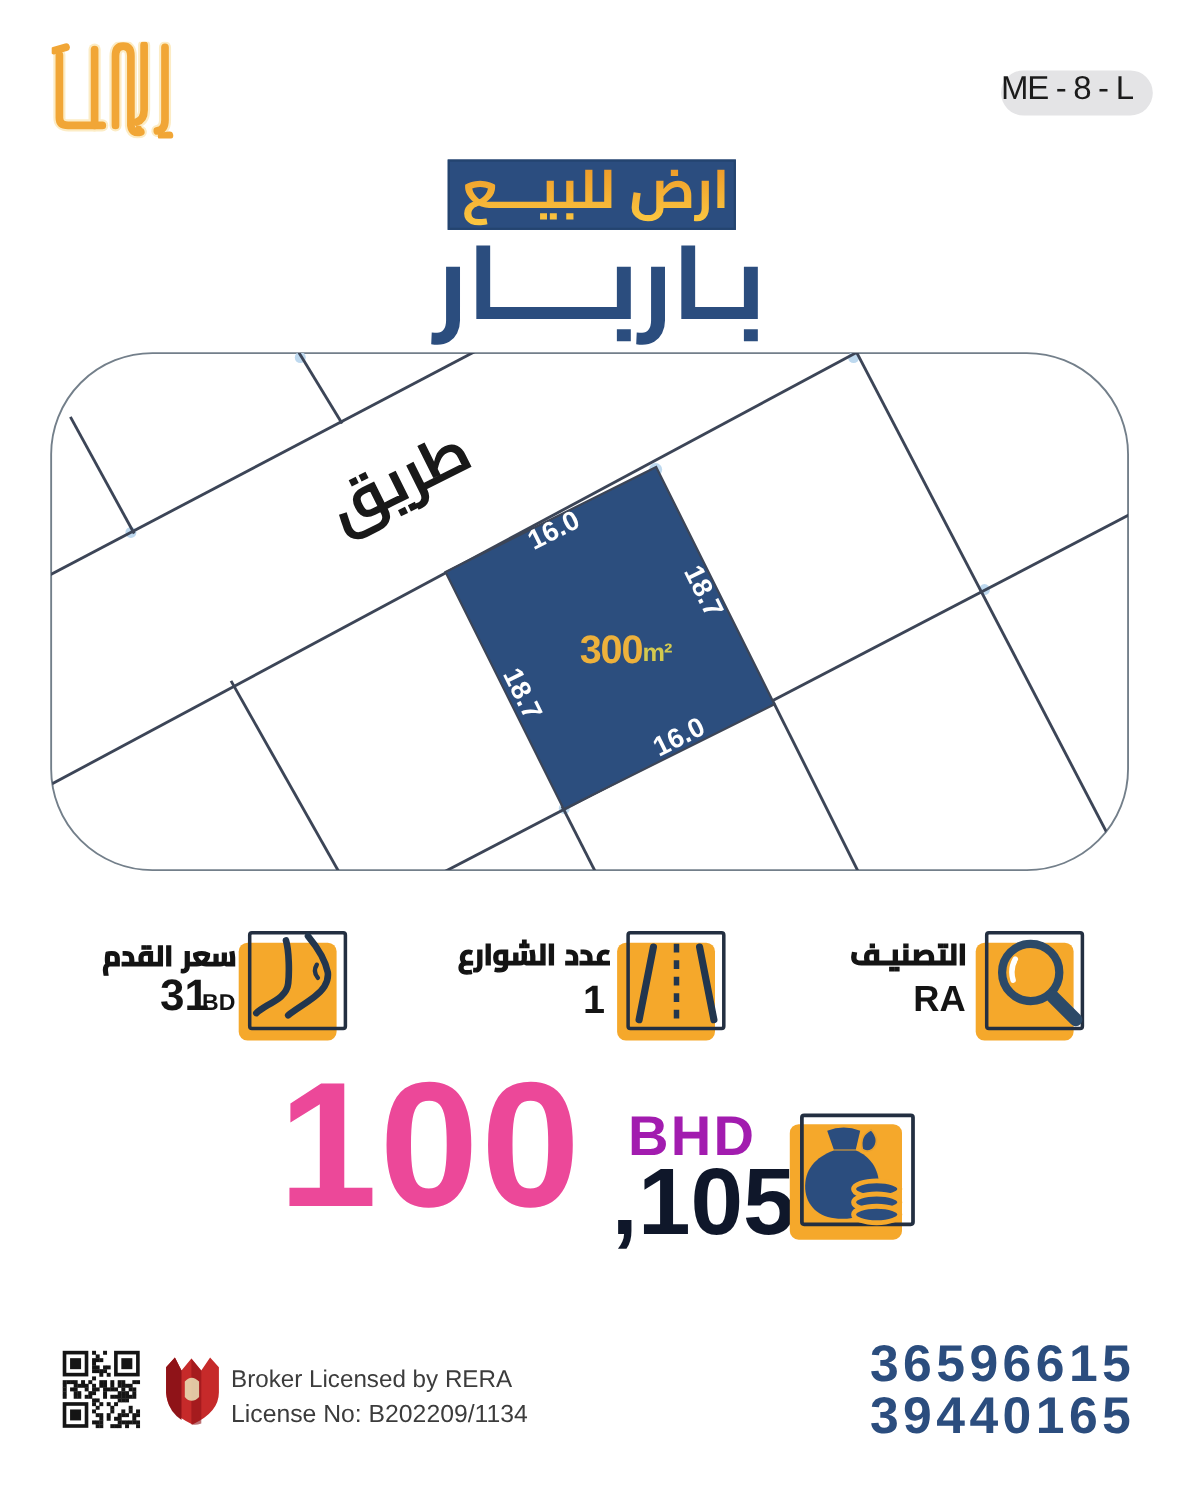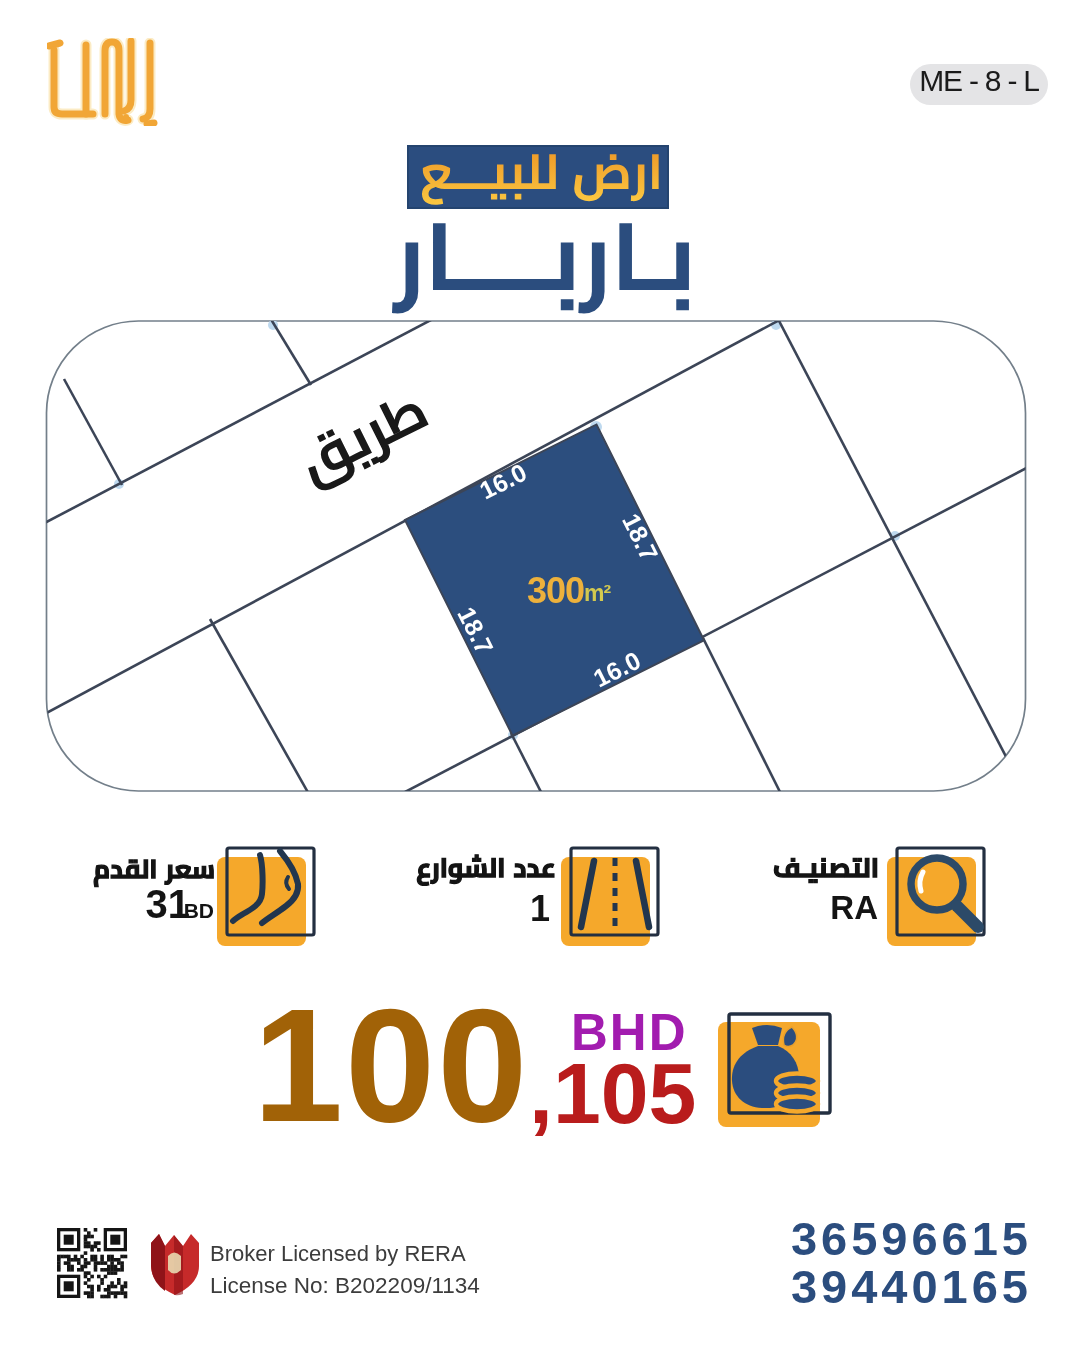--- a/index.html
+++ b/index.html
@@ -20,21 +20,21 @@
 <path d="M7 12 L7 69 Q7 76 15 76 L46 76"></path>
 <path d="M39 7 L39 76"></path>
 <path d="M58 76 L58 13 Q58 4 65 4 Q72 4 72 13 L72 76 Q73 84 81 82"></path>
 <path d="M84 3 L84 62 Q84 71 77 73"></path>
 <path d="M103 5 L103 71 Q103 80 96 81"></path>
 <path d="M100 86 L107 85"></path>
 </g>
 <circle cx="79" cy="79" r="3" fill="#F1A636"></circle>
 </svg>
 
-<div style="position:absolute;left:910px;top:64px;width:138px;height:41px;background:#e4e4e6;border-radius:21px;text-align:center;line-height:41px;font:30px 'Liberation Sans',sans-serif;color:#1b1b1b;letter-spacing:-1.2px">ME - 8 - L</div>
+<div style="position:absolute;left:910px;top:64px;width:138px;height:41px;background:#e4e4e6;border-radius:21px;text-align:left;line-height:41px;font:30px 'Liberation Sans',sans-serif;color:#1b1b1b;letter-spacing:-1.2px">ME - 8 - L</div>
 
 <svg style="position:absolute;left:0;top:0" width="1080" height="1350" viewBox="0 0 1080 1350">
 <defs>
         <clipPath id="mapclip">
           <rect x="46.5" y="321" width="979" height="470" rx="92"></rect>
         </clipPath>
       </defs>
 
 <rect x="46.5" y="321" width="979" height="470" rx="92" fill="#ffffff" stroke="#737f8a" stroke-width="1.7"></rect>
 <g clip-path="url(#mapclip)">
@@ -156,22 +156,22 @@
         <path d="M2288 0V707H2421V0Z M1994 0V707H2128V0ZM1881 0V116H1994V0ZM1881 0Q1875 0 1872 4Q1868 8 1866 16Q1863 23 1862 34Q1861 45 1861 58Q1861 76 1863 89Q1865 101 1869 108Q1874 116 1881 116Z M1776 0V116H1881V0ZM1216 0Q1210 0 1207 4Q1203 8 1201 16Q1198 23 1197 34Q1196 45 1196 58Q1196 76 1198 89Q1200 101 1204 108Q1209 116 1216 116ZM1216 0V116H1683L1642 81V415L1676 386H1550Q1506 386 1481 375Q1456 364 1446 335Q1436 305 1436 251Q1436 192 1446 164Q1456 135 1481 125Q1506 116 1550 116V12Q1465 12 1410 36Q1355 60 1328 112Q1302 165 1302 251Q1302 333 1328 389Q1355 445 1410 474Q1465 502 1550 502H1776V0ZM1881 0V116Q1887 116 1891 112Q1895 108 1897 100Q1899 92 1900 82Q1901 71 1901 58Q1901 45 1900 34Q1899 23 1897 16Q1895 8 1891 4Q1887 0 1881 0ZM1409 594V708H1538V594ZM1591 594V708H1720V594Z M1111 0V116H1216V0ZM705 0V116H1068L977 37V205Q977 276 963 315Q948 354 915 370Q881 386 823 386H742V502H823Q915 502 980 472Q1044 442 1078 376Q1111 311 1111 205V0ZM1216 0V116Q1222 116 1226 112Q1230 108 1232 100Q1234 92 1235 82Q1236 71 1236 58Q1236 45 1235 34Q1234 23 1232 16Q1230 8 1226 4Q1222 0 1216 0Z M64 -332Q55 -278 48 -227Q40 -176 40 -137Q40 -59 70 -3Q100 54 155 85Q210 116 285 116Q300 116 323 116Q345 116 375 116Q405 116 442 116Q479 116 523 116L462 58V247Q462 299 451 329Q439 360 410 373Q380 386 324 386Q286 386 247 381Q207 375 184 366L268 444Q261 420 256 384Q250 348 247 310Q244 271 244 237Q244 200 247 163Q250 125 255 96Q259 67 262 56L135 21Q130 35 125 67Q119 99 114 143Q110 186 110 235Q110 284 115 331Q119 377 126 414Q133 452 139 475Q165 485 216 493Q267 502 326 502Q391 502 437 490Q484 477 514 454Q545 431 563 399Q581 368 588 329Q595 290 595 246V0Q551 0 503 0Q456 0 411 0Q367 0 333 0Q300 0 285 0Q269 0 250 -4Q231 -9 213 -22Q196 -36 185 -64Q174 -91 174 -137Q174 -173 181 -221Q187 -269 196 -332Z"></path>
       </g>
 <g transform="translate(165.4,878.0) scale(0.0256,-0.0256)" fill="#141414" stroke="#141414" stroke-width="50">
         <path d="M1617 0Q1576 0 1535 16Q1495 31 1461 62L1543 147Q1563 131 1580 123Q1598 116 1617 116H1804L1735 53V275Q1735 291 1731 323Q1728 356 1721 398Q1715 439 1706 482L1838 502Q1845 466 1852 422Q1858 377 1863 338Q1868 298 1868 275V0ZM1029 0V116H1175L1145 85V400H1279V0ZM1279 0V116H1360Q1392 116 1409 125Q1426 135 1433 164Q1439 194 1439 253V450H1573V253Q1573 164 1550 108Q1528 52 1481 26Q1434 0 1360 0ZM1029 0Q1023 0 1020 4Q1016 8 1014 16Q1011 23 1010 34Q1009 45 1009 58Q1009 76 1011 89Q1013 101 1017 108Q1022 116 1029 116Z M361 0V116H573Q616 116 656 132Q696 149 730 176Q763 204 789 238Q814 271 829 306Q843 341 843 372V436L907 330Q855 358 801 372Q747 386 698 386Q650 386 596 372Q541 358 490 330L554 436V372Q554 341 568 306Q583 271 608 238Q633 204 667 176Q701 149 741 132Q781 116 823 116H1029V0H865Q787 0 719 25Q651 50 596 92Q541 133 502 182Q462 232 441 282Q420 331 420 372V429Q463 453 512 469Q560 485 609 494Q657 502 698 502Q740 502 788 494Q836 485 885 469Q933 453 976 429V372Q976 331 955 282Q934 232 895 182Q855 133 800 92Q745 50 677 25Q609 0 531 0ZM361 0Q355 0 352 4Q348 8 346 16Q343 23 342 34Q341 45 341 58Q341 76 343 89Q345 101 349 108Q354 116 361 116ZM1029 0V116Q1035 116 1039 112Q1043 108 1045 100Q1047 92 1048 82Q1049 71 1049 58Q1049 45 1048 34Q1047 23 1045 16Q1043 8 1039 4Q1035 0 1029 0Z M232 0V116H361V0ZM38 -248Q25 -248 10 -247Q-5 -246 -21 -244L-16 -130Q0 -131 14 -132Q29 -133 36 -133Q75 -133 99 -102Q122 -71 122 -15V502H256V-15Q256 -83 228 -136Q201 -189 152 -219Q103 -248 38 -248ZM361 0V116Q367 116 370 112Q374 108 376 100Q379 92 380 82Q381 71 381 58Q381 45 380 34Q379 23 376 16Q374 8 370 4Q367 0 361 0Z"></path>
       </g>
 <text x="190" y="918" font-family="Liberation Sans, sans-serif" font-size="40" font-weight="bold" fill="#141414" text-anchor="end">31</text>
 <text x="214" y="918" font-family="Liberation Sans, sans-serif" font-size="21" font-weight="bold" fill="#141414" text-anchor="end">BD</text>
 </svg>
 
 <div style="position:absolute;left:0px;top:0px">
-<span style="position:absolute;left:253px;top:972px;font:bold 162px 'Liberation Sans',sans-serif;color:#a16207;letter-spacing:2px">100</span>
-<span style="position:absolute;left:529px;top:1044px;font:bold 86px 'Liberation Sans',sans-serif;color:#b91c1c">,105</span>
+<span style="position:absolute;left:253px;top:948px;font:bold 162px 'Liberation Sans',sans-serif;color:#ec4899;letter-spacing:2px">100</span>
+<span style="position:absolute;left:556px;top:1044px;font:bold 86px 'Liberation Sans',sans-serif;color:#0f172a">,105</span>
 <span style="position:absolute;left:571px;top:1003px;font:bold 51px 'Liberation Sans',sans-serif;color:#a21caf;letter-spacing:2px">BHD</span>
 </div>
 
 <svg style="position:absolute;left:0;top:0" width="1080" height="1350" viewBox="0 0 1080 1350">
 <rect x="718" y="1022" width="102" height="105" rx="8" fill="#F5A82B"></rect>
 <rect x="729" y="1014" width="101" height="99" rx="2" fill="none" stroke="#232f41" stroke-width="3.4"></rect>
 <g fill="#2b4d7e">
 <path d="M752 1028 Q767 1022 782 1028 L778 1045 L758 1045 Z"></path>
 <path d="M758 1046 L778 1046 C791 1051 799 1063 799 1077 C799 1094 788 1106 770 1108 L762 1108 C744 1107 733 1096 732 1081 C731 1064 741 1052 758 1046 Z"></path>
 </g>

